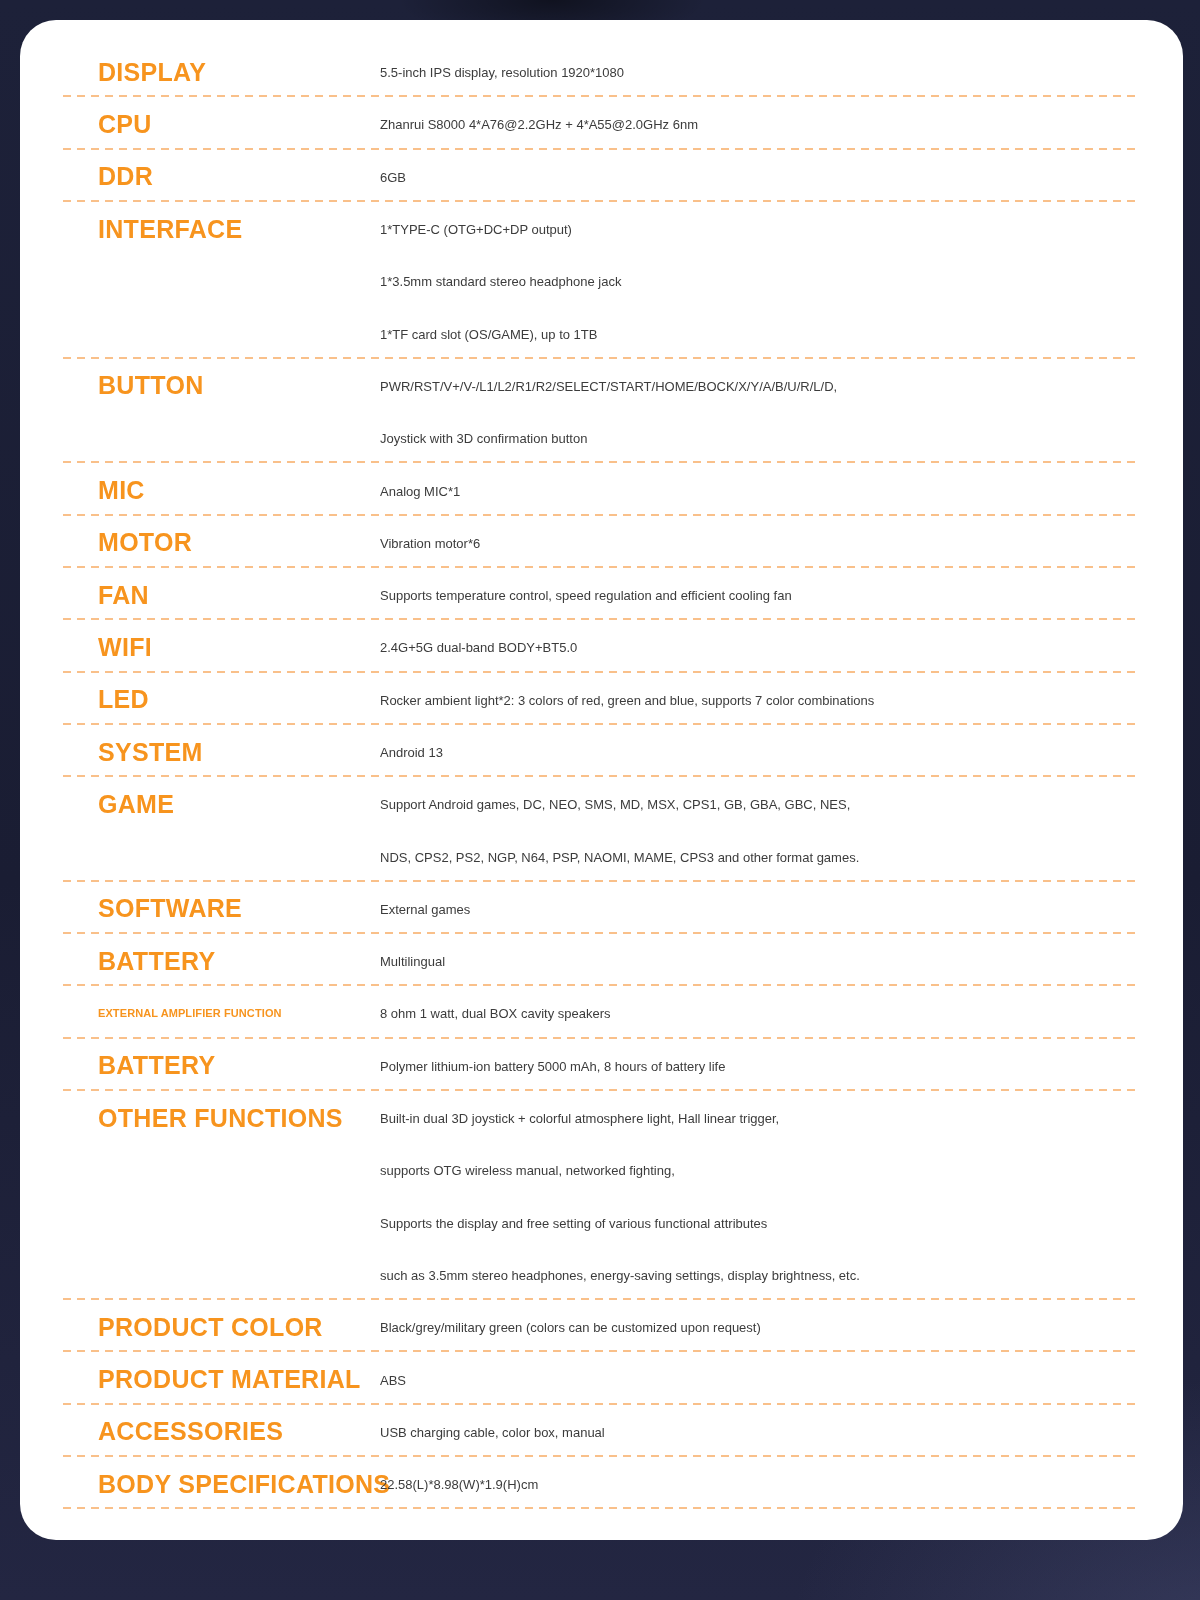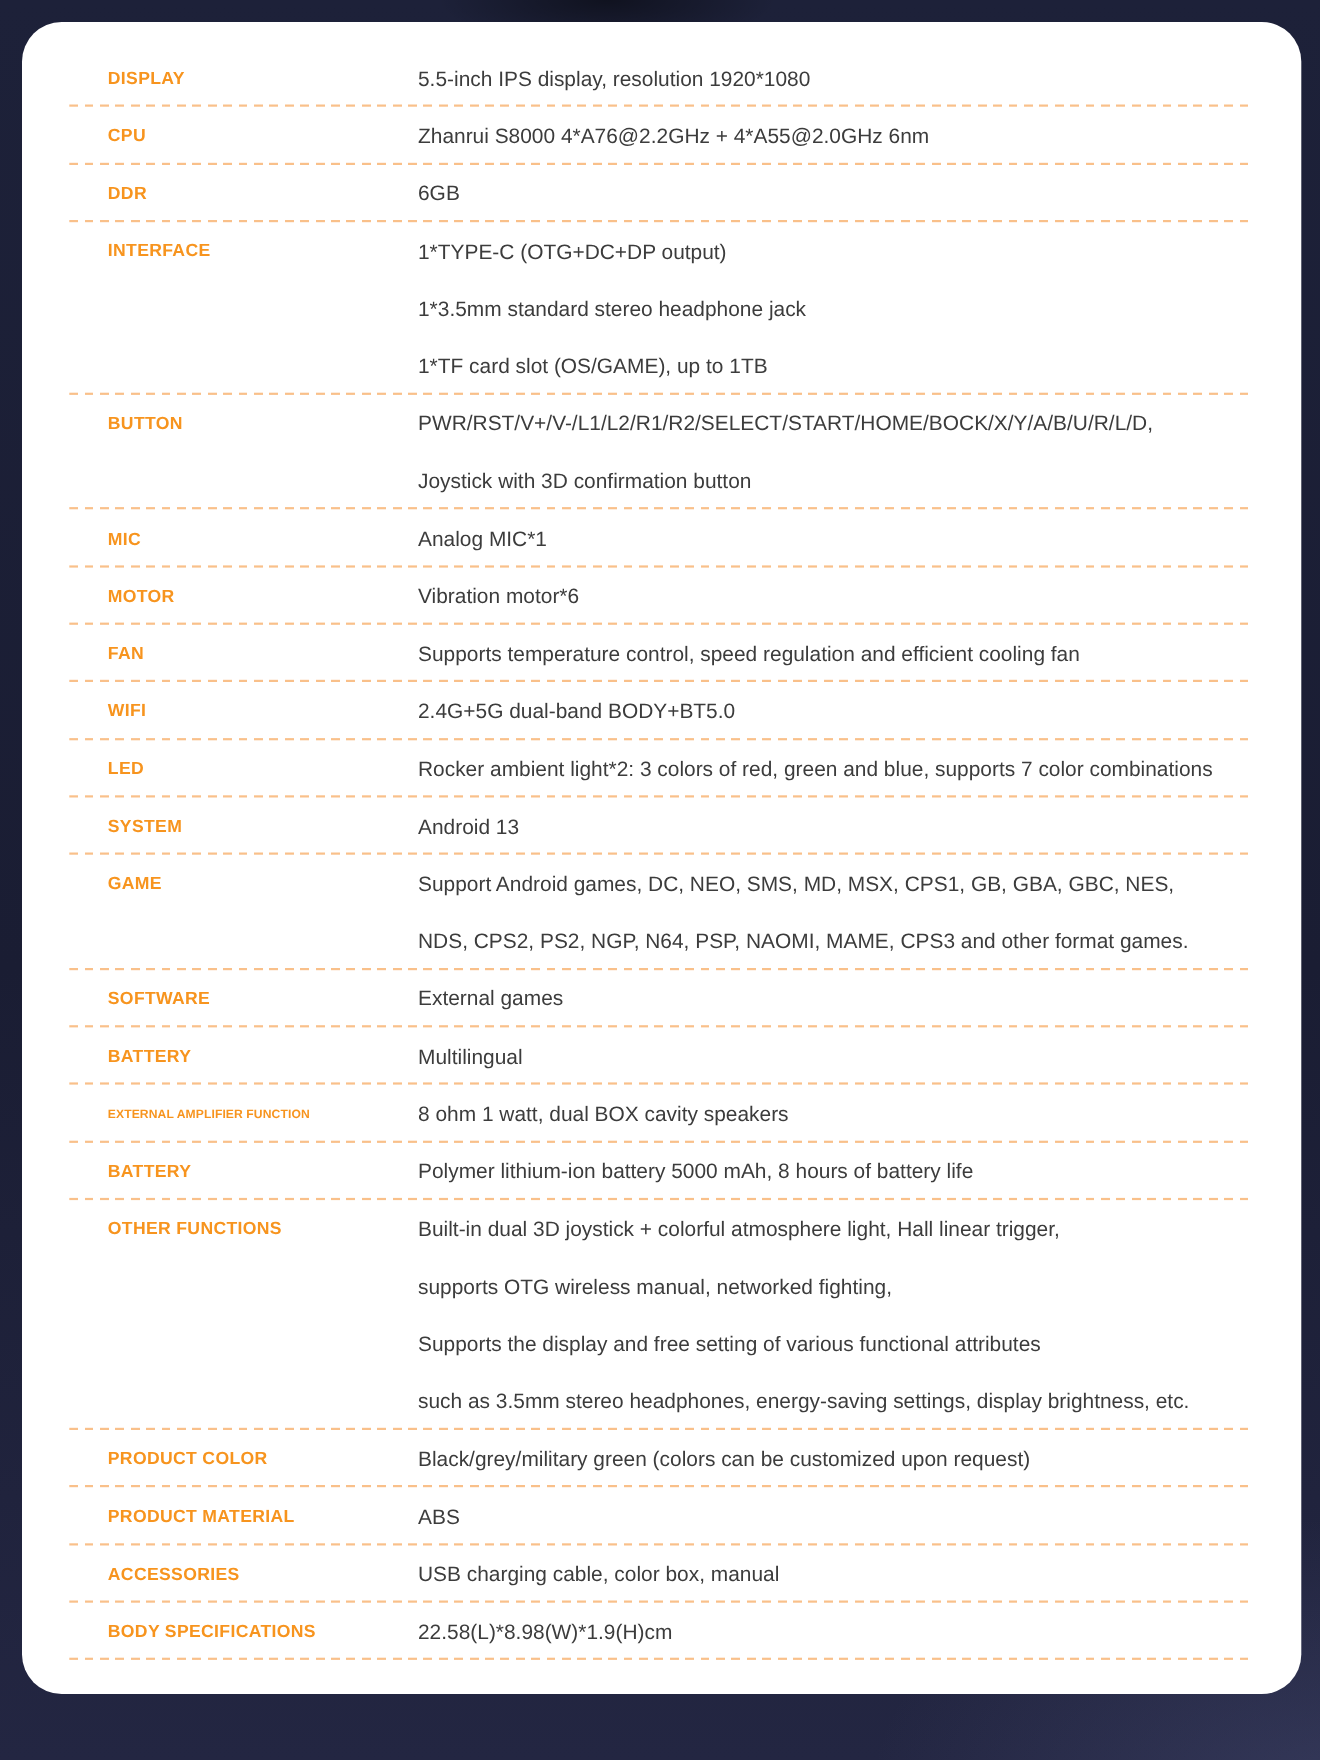--- a/index.html
+++ b/index.html
@@ -56,37 +56,37 @@
   .label-cell {
     width: 317px;
     min-width: 317px;
     padding-left: 35px;
     height: 52.3px;
     display: flex;
     align-items: center;
   }
   .label {
     font-weight: bold;
-    font-size: 16px;
+    font-size: 25px;
     letter-spacing: 0.3px;
     color: var(--orange);
     white-space: nowrap;
     padding-top: 2px;
   }
   .label.small {
     font-size: 11px;
     letter-spacing: 0.1px;
   }
   .values-cell { flex: 1; }
   .vline {
     height: 52.3px;
     display: flex;
     align-items: center;
     padding-top: 3px;
-    font-size: 19px;
+    font-size: 13px;
     color: var(--value-gray);
     white-space: nowrap;
   }
 </style>
 </head>
 <body>
 
 <div class="bg-layer"></div>
 
 <div class="spec-card">

